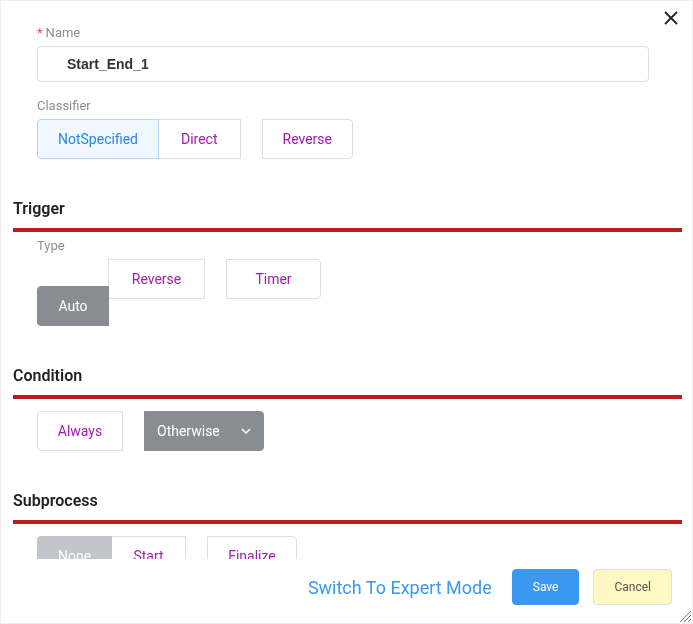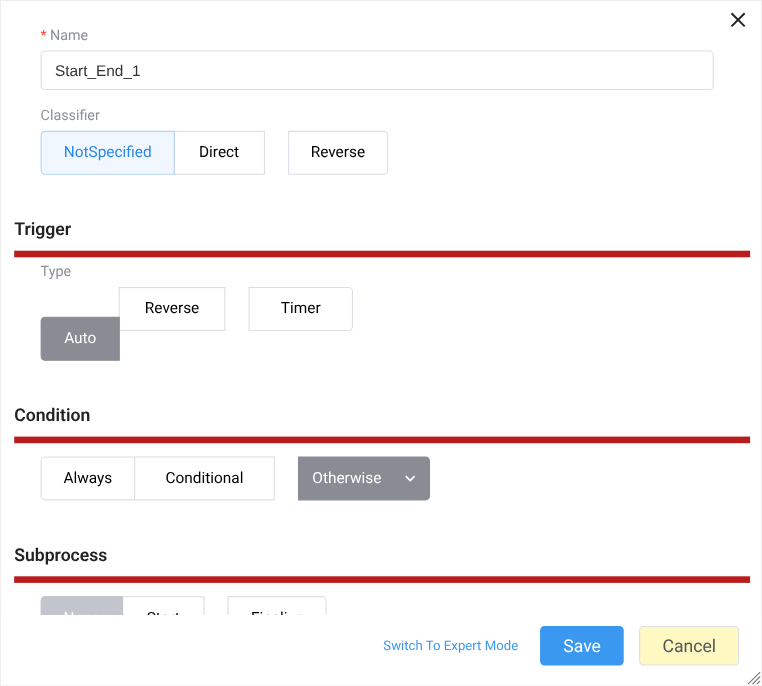--- a/index.html
+++ b/index.html
@@ -43,47 +43,48 @@
     padding: 18px 6px 0 12px;
   }
   .scroll-area::-webkit-scrollbar { width: 16px; }
   .scroll-area::-webkit-scrollbar-track { background: #f1f1f1; }
   .scroll-area::-webkit-scrollbar-thumb { background: #c1c1c1; border: 3px solid #f1f1f1; border-radius: 0; }
   .section-title {
     font-size: 16px;
     font-weight: 600;
     color: #222;
     padding: 10px 0 10px 0;
-    border-bottom: 6px solid #b91c1c;
+    border-bottom: 4px solid #b91c1c;
     margin-right: 4px;
   }
   .section-title.first { border-bottom: none; }
   .section-body { padding: 6px 0 30px 24px; }
   .field-label {
     color: #8a8f99;
     font-size: 13px;
     margin-bottom: 6px;
   }
   .req { color: #e74c3c; margin-right: 3px; }
   .text-input {
     width: 612px;
     height: 36px;
     border: 1px solid #dcdfe6;
     border-radius: 4px;
-    padding: 0 12px;
+    padding: 0 29px;
     font-size: 14px;
     color: #333;
     outline: none;
+    font-weight: bold;
   }
   .btn-row { margin-top: 6px; display: flex; }
   .seg-btn {
     height: 40px;
     border: 1px solid #dcdfe6;
     background: #fff;
-    color: #000000;
+    color: #a21caf;
     font-size: 14px;
     padding: 0 20px;
     cursor: pointer;
     display: flex;
     align-items: center;
     justify-content: center;
   }
   .seg-btn + .seg-btn { margin-left: -1px; }
   .seg-btn:first-child { border-radius: 4px 0 0 4px; }
   .seg-btn:last-child { border-radius: 0 4px 4px 0; margin-left: 21px; }
@@ -118,29 +119,29 @@
     height: 64px;
     display: flex;
     align-items: center;
     justify-content: flex-end;
     gap: 14px;
     padding: 0 20px 8px 0;
     background: #fff;
   }
   .link {
     color: #3a98f0;
-    font-size: 12px;
+    font-size: 18px;
     cursor: pointer;
     margin-right: 6px;
   }
   .btn {
     height: 36px;
     padding: 0 20px;
     border-radius: 4px;
-    font-size: 16px;
+    font-size: 12px;
     cursor: pointer;
     display: flex;
     align-items: center;
     justify-content: center;
   }
   .btn.primary { background: #3a98f0; color: #fff; border: 1px solid #3a98f0; }
   .btn.secondary { background: #fef9c3; color: #555; border: 1px solid #dcdfe6; }
   .resize-grip {
     position: absolute;
     right: 0; bottom: 0;
@@ -184,21 +185,20 @@
         <div class="seg-btn active-dark w80" style="width:72px">Auto</div>
         <div class="seg-btn w97">Reverse</div>
         <div class="seg-btn w78">Timer</div>
       </div>
     </div>
 
     <div class="section-title">Condition</div>
     <div class="section-body">
       <div class="btn-row">
         <div class="seg-btn" style="width:86px;padding:0">Always</div>
-        <div class="seg-btn" style="width:128px;padding:0">Conditional</div>
         <div class="seg-btn active-dark" style="width:120px;padding:0 12px;justify-content:space-between">
           <span>Otherwise</span>
           <svg width="10" height="10" viewBox="0 0 10 10">
             <path d="M1 3 L5 7 L9 3" stroke="#fff" stroke-width="1.5" fill="none"></path>
           </svg>
         </div>
       </div>
     </div>
 
     <div class="section-title">Subprocess</div>

